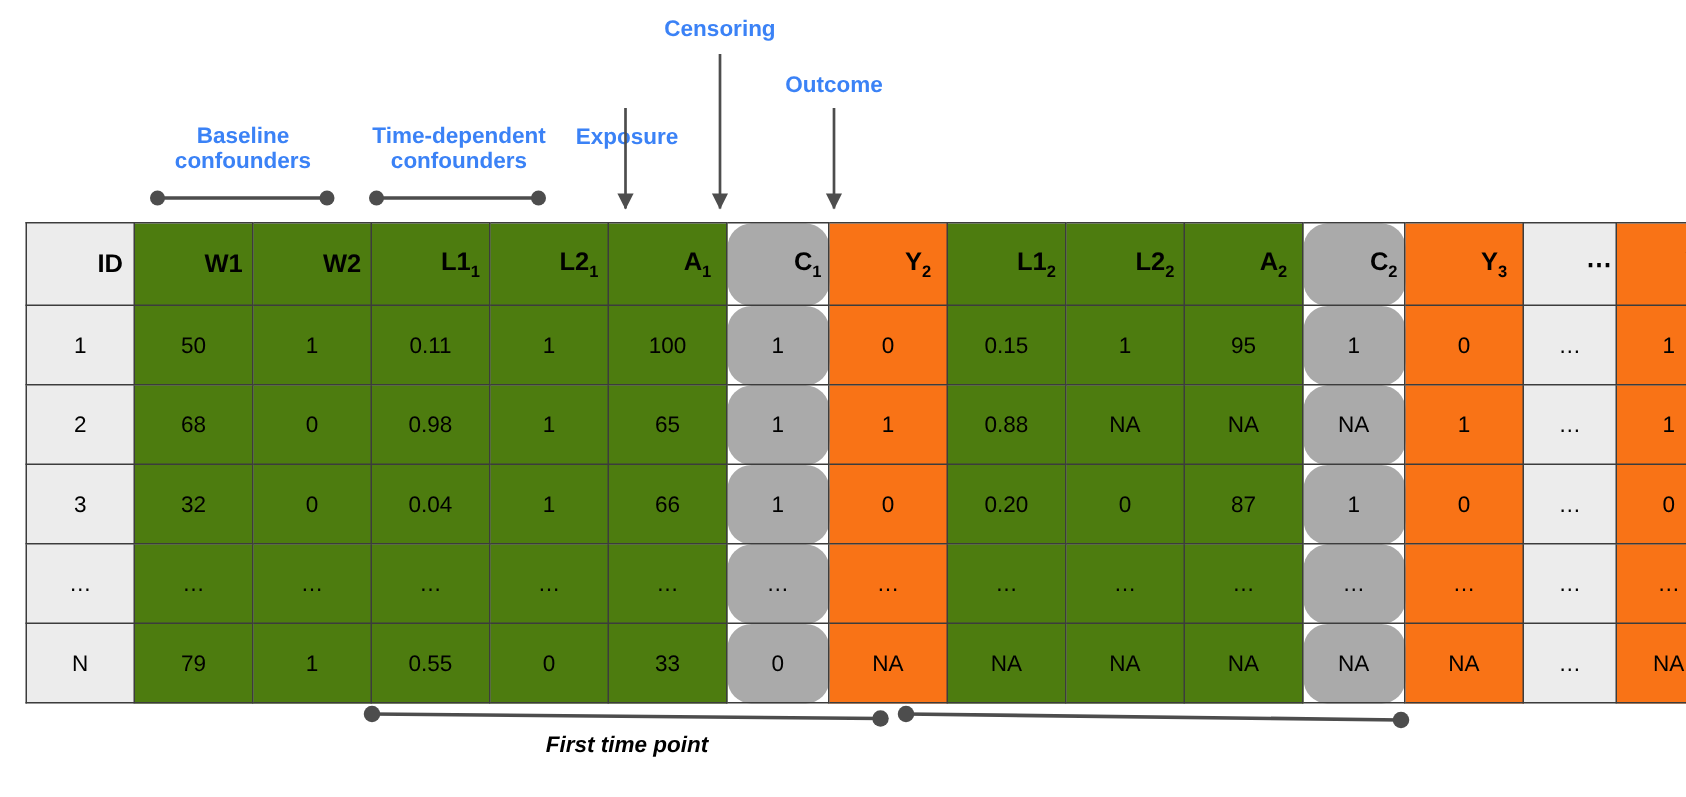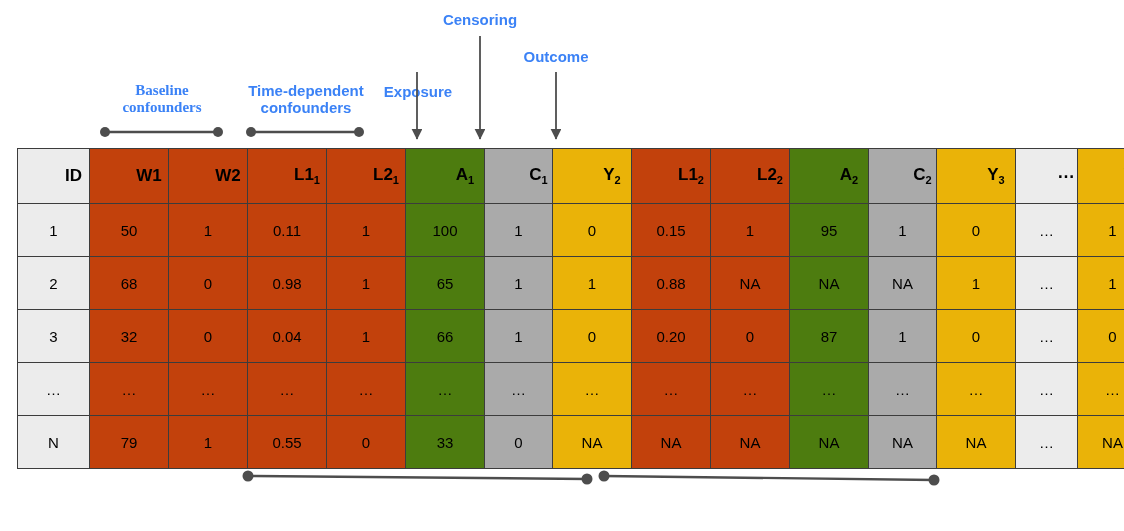--- a/index.html
+++ b/index.html
@@ -72,24 +72,24 @@
     padding-left: 40px;
   }
   th .sub, td .sub {
     font-size: 11px;
     vertical-align: sub;
     font-weight: bold;
   }
 
   
   .c-id    { background: #ececec; }
-  .c-blue  { background: #c2410c; }
+  .c-blue  { background: #4d7c0f; }
   .c-yellow{ background: #4d7c0f; }
-  .c-gray  { background: #aaaaaa; }
-  .c-red   { background: #eab308; }
+  .c-gray  { background: #aaaaaa; border-radius: 16px; }
+  .c-red   { background: #f97316; }
   .c-light { background: #ececec; }
 
   th.c-id, td.c-id { font-weight: bold; }
 
   .ell { letter-spacing: 1px; }
 
   
   .span-label {
     position: absolute;
     font-style: italic;
@@ -98,32 +98,33 @@
     text-align: center;
     color: #000;
     white-space: nowrap;
   }
 </style>
 </head>
 <body>
 
 <div id="canvas">
 
-  <div class="anno-label" style="left:103px; top:82px; width:118px;font-family:Liberation Serif, serif;">Baseline
+  <div class="anno-label" style="left:103px; top:82px; width:118px;">Baseline
 confounders</div>
 
   <div class="anno-label" style="left:240px; top:82px; width:132px;">Time-dependent
 confounders</div>
 
   <div class="anno-label" style="left:362px; top:48px; width:112px;margin-top:35px;">Exposure</div>
 
   <div class="anno-label" style="left:420px; top:11px; width:120px;">Censoring</div>
 
   <div class="anno-label" style="left:500px; top:48px; width:112px;text-align:center;">Outcome</div>
 
+  <div class="span-label" style="left:278px; top:488px; width:280px;">First time point</div>
 
 
   <svg id="overlay" viewBox="0 0 1124 531">
     <defs>
       <marker id="arrowhead" markerWidth="7" markerHeight="7" refX="5.6" refY="3" orient="auto" markerUnits="strokeWidth">
         <path d="M0,0 L6,3 L0,6 z" fill="#4d4d4d"></path>
       </marker>
     </defs>
 
     <g>

